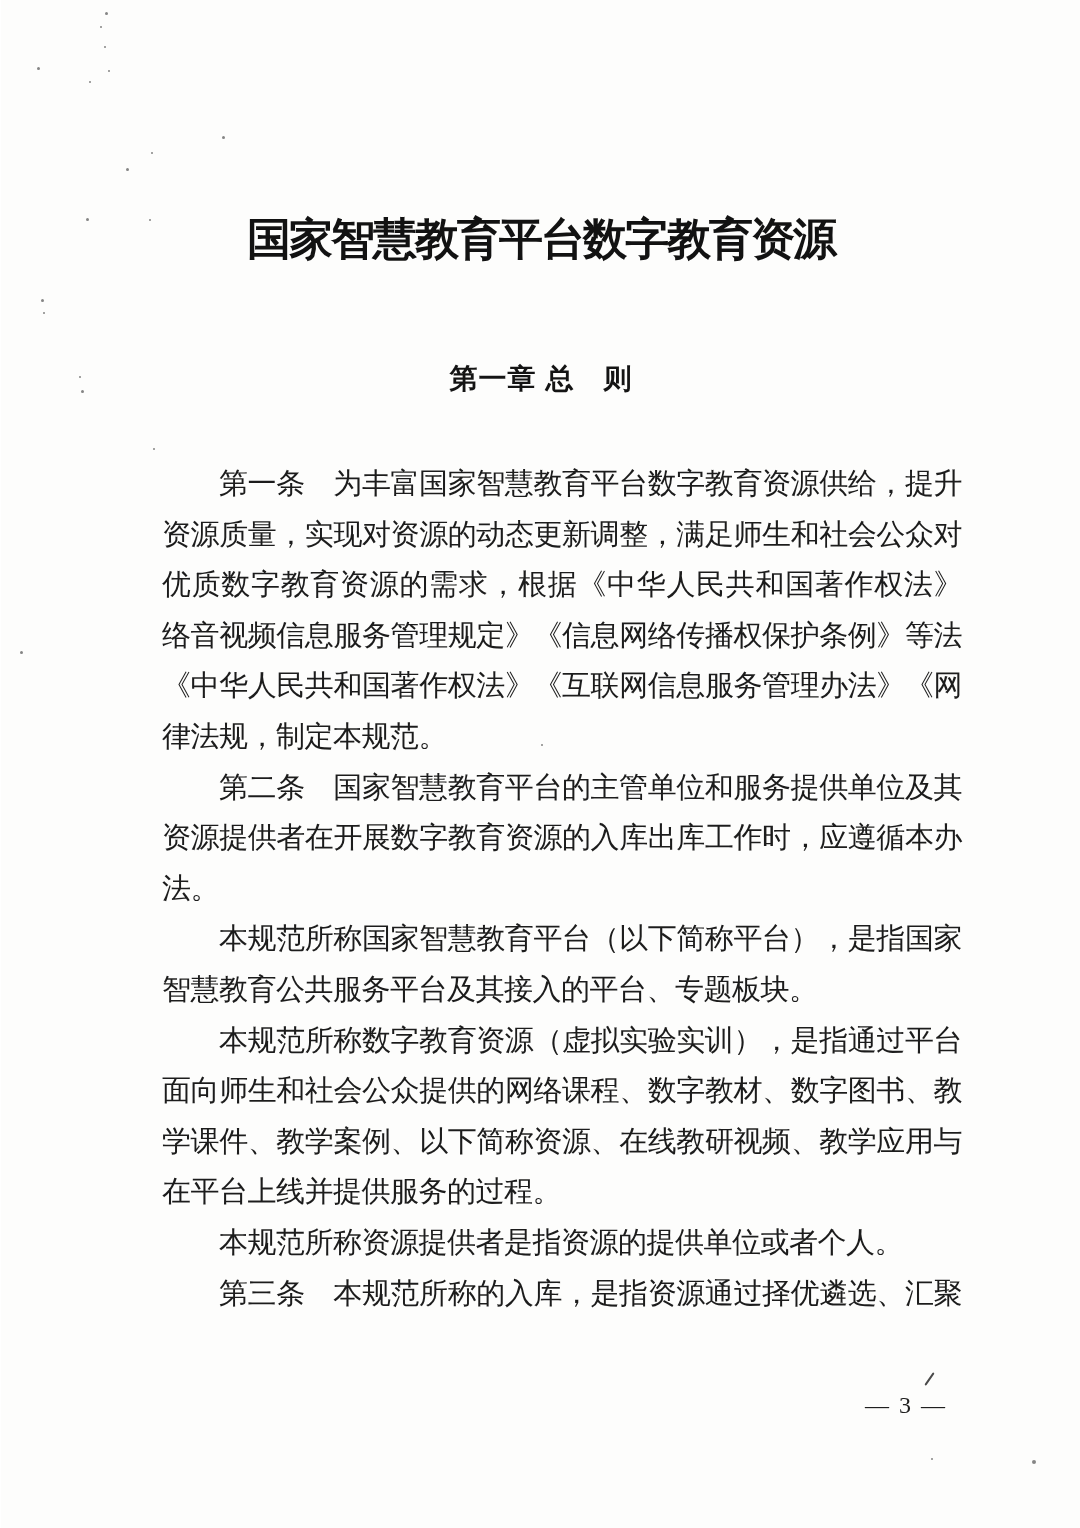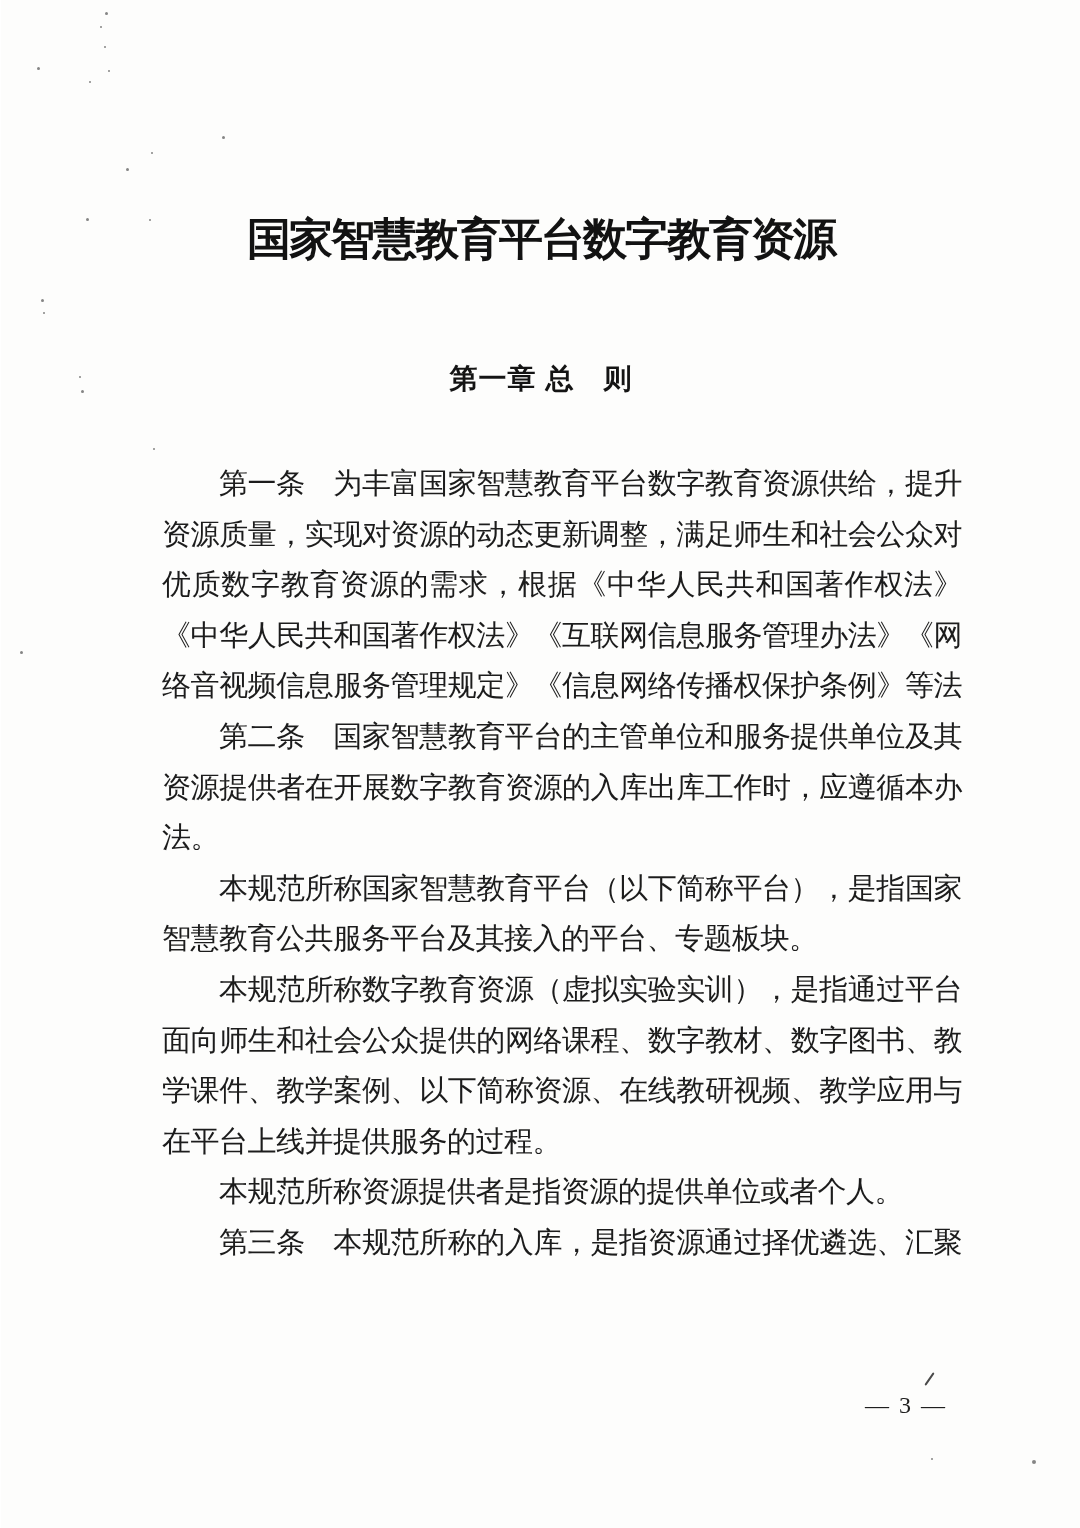--- a/index.html
+++ b/index.html
@@ -82,22 +82,23 @@
   <div class="doc-title">
     <div>国家智慧教育平台数字教育资源</div>
   </div>
 
   <div class="chapter-heading">第一章 总　则</div>
 
   <div class="body-text">
       <div class="line j i">第一条　为丰富国家智慧教育平台数字教育资源供给，提升</div>
       <div class="line j">资源质量，实现对资源的动态更新调整，满足师生和社会公众对</div>
       <div class="line j">优质数字教育资源的需求，根据《中华人民共和国著作权法》</div>
+      <div class="line j">络音视频信息服务管理规定》《信息网络传播权保护条例》等法</div>
       <div class="line j">《中华人民共和国著作权法》《互联网信息服务管理办法》《网</div>
-      <div class="line j">络音视频信息服务管理规定》《信息网络传播权保护条例》等法</div>
+      <div class="line">律法规，制定本规范。</div>
       <div class="line j i">第二条　国家智慧教育平台的主管单位和服务提供单位及其</div>
       <div class="line j">资源提供者在开展数字教育资源的入库出库工作时，应遵循本办</div>
       <div class="line">法。</div>
       <div class="line j i">本规范所称国家智慧教育平台（以下简称平台），是指国家</div>
       <div class="line">智慧教育公共服务平台及其接入的平台、专题板块。</div>
       <div class="line j i">本规范所称数字教育资源（虚拟实验实训），是指通过平台</div>
       <div class="line j">面向师生和社会公众提供的网络课程、数字教材、数字图书、教</div>
       <div class="line j">学课件、教学案例、以下简称资源、在线教研视频、教学应用与</div>
       <div class="line">在平台上线并提供服务的过程。</div>
       <div class="line i">本规范所称资源提供者是指资源的提供单位或者个人。</div>

